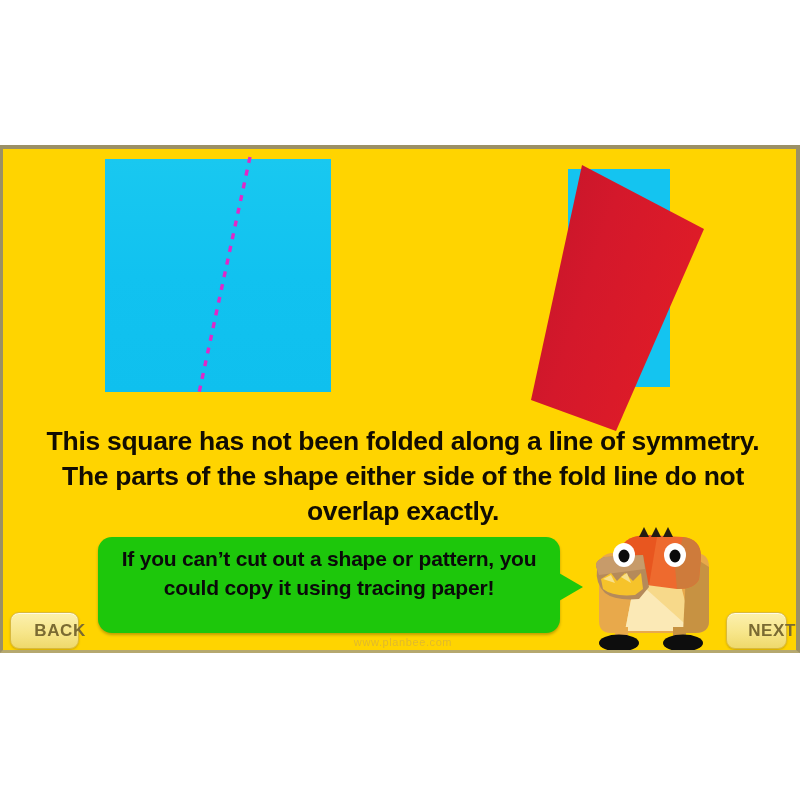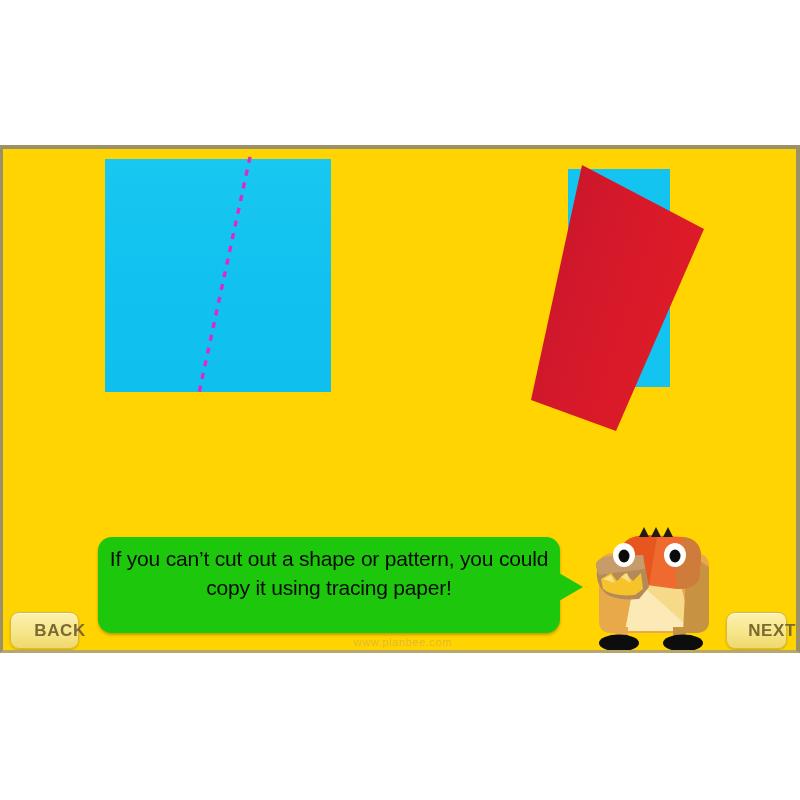--- a/index.html
+++ b/index.html
@@ -105,21 +105,21 @@
     border-radius: 14px;
     box-shadow: 0 2px 3px rgba(0,0,0,0.25);
   }
   #bubble-text {
     position: absolute;
     left: 0;
     top: 8px;
     width: 462px;
     text-align: center;
     font-family: "Liberation Sans", sans-serif;
-    font-weight: normal;
+    font-weight: bold;
     font-size: 21px;
     line-height: 28.5px;
     color: #0a0a0a;
     letter-spacing: -0.2px;
   }
   #bubble-tail {
     position: absolute;
     left: 556px;
     top: 424px;
     width: 0;
@@ -194,20 +194,21 @@
           <linearGradient id="redgrad" x1="0" y1="0" x2="1" y2="0.5">
             <stop offset="0%" stop-color="#C3152A"></stop>
             <stop offset="45%" stop-color="#D4182B"></stop>
             <stop offset="100%" stop-color="#E01C27"></stop>
           </linearGradient>
         </defs>
         <polygon points="64,8 186,72 98,274 13,243" fill="url(#redgrad)"></polygon>
       </svg>
     </div>
 
+    <div id="caption">This square has not been folded along a line of symmetry. The parts of the shape either side of the fold line do not overlap exactly.</div>
 
     <div id="bubble">
       <div id="bubble-text">If you can’t cut out a shape or pattern, you could copy it using tracing paper!</div>
     </div>
     <div id="bubble-tail"></div>
 
     <svg id="mascot" viewBox="0 0 122 127">
 
       <path d="M8,44 Q6,28 20,26 L104,26 Q118,26 118,40 L118,94 Q118,106 104,106 L20,106 Q8,106 8,94 Z" fill="#E8A94B"></path>
 

